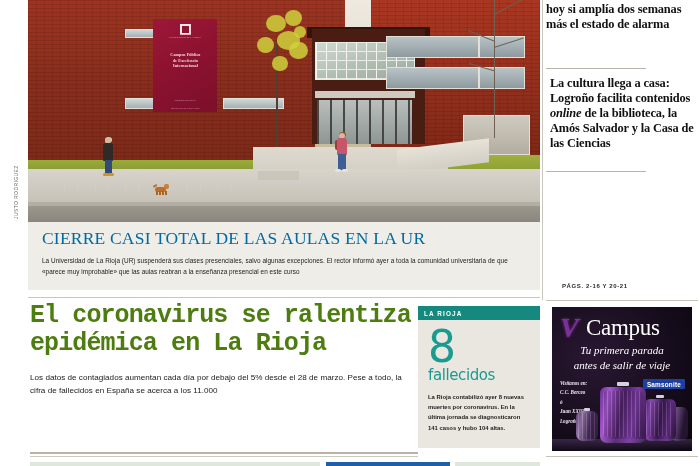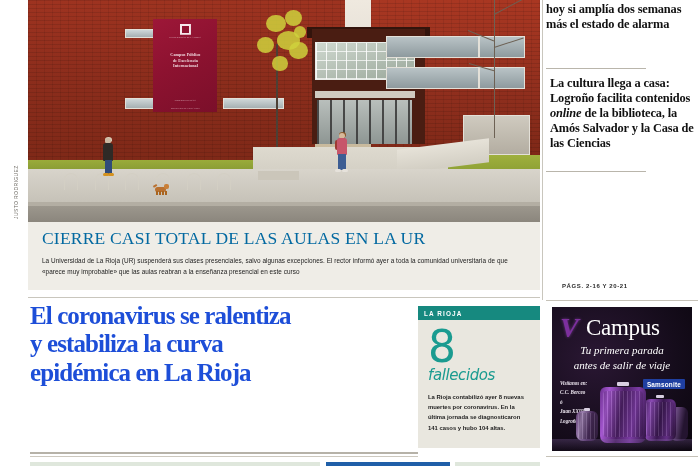--- a/index.html
+++ b/index.html
@@ -126,34 +126,34 @@
       background:#efede7;padding:7px 14px 0 14px;box-sizing:border-box;}
   .cap-head{font-family:"Liberation Serif", serif;font-size:17.5px;
       letter-spacing:.2px;color:#0369a1;line-height:1.1;white-space:nowrap;}
   .cap-body{font-family:"Liberation Sans", sans-serif;font-size:6.4px;line-height:1.68;
       color:#1b1b1b;margin-top:8px;letter-spacing:.05px;}
 
   .thin-rule{position:absolute;left:28px;top:297px;width:512px;height:1px;background:#c9c6bd;}
 
   
   .lead{position:absolute;left:30px;top:302px;width:388px;}
-  .lead h1{margin:0;font-family:Liberation Serif, serif;font-weight:bold;
-      font-size:25px;line-height:1.13;letter-spacing:-.9px;color:#1d4ed8;}
+  .lead h1{margin:0;font-family:Liberation Mono, monospace;font-weight:bold;
+      font-size:25px;line-height:1.13;letter-spacing:-.9px;color:#4d7c0f;}
   .lead h1 span{display:block;}
   .lead .sub{font-family:"Liberation Sans", sans-serif;font-size:8.1px;
       line-height:1.7;color:#1a1a1a;margin-top:12px;letter-spacing:.02px;}
 
   
   .statbox{position:absolute;left:418px;top:306px;width:122px;height:142px;background:#e9e7df;}
   .stat-tag{height:14px;background:#16897f;color:#fff;font-family:"Liberation Sans", sans-serif;
       font-size:6.4px;font-weight:bold;letter-spacing:1.1px;padding:4px 0 0 6px;box-sizing:border-box;}
   .stat-num{font-family:"DejaVu Sans", sans-serif;font-size:44px;line-height:.95;
       color:#1a9b90;padding:6px 0 0 10px;letter-spacing:-1px;}
   .stat-word{font-family:"DejaVu Sans", sans-serif;font-size:15px;color:#1a9b90;
-      padding:0 0 0 10px;letter-spacing:-.4px;line-height:1;font-style:italic;}
+      padding:0 0 0 10px;letter-spacing:-.4px;line-height:1;}
   .stat-body{font-family:"Liberation Sans", sans-serif;font-size:5.9px;line-height:1.75;
       color:#1d1d1d;padding:9px 9px 0 10px;font-weight:600;}
 
   .bot-rule1{position:absolute;left:30px;top:452px;width:388px;height:1.6px;background:#b6b2a8;}
   .bot-rule2{position:absolute;left:30px;top:456px;width:388px;height:.8px;background:#cdc9bf;}
   .bot-blue{position:absolute;left:326px;top:462px;width:124px;height:4px;background:#1f5fa8;}
   .bot-green{position:absolute;left:30px;top:462px;width:290px;height:4px;background:#dfe7dc;}
   .bot-green2{position:absolute;left:455px;top:462px;width:85px;height:4px;background:#dfe7dc;}
 
   
@@ -317,23 +317,23 @@
     <div class="cap-block">
       <div class="cap-head">CIERRE CASI TOTAL DE LAS AULAS EN LA UR</div>
       <div class="cap-body">La Universidad de La Rioja (UR) suspenderá sus clases presenciales, salvo algunas excepciones. El rector informó ayer a toda la comunidad universitaria de que «parece muy improbable» que las aulas reabran a la enseñanza presencial en este curso</div>
     </div>
 
     <div class="thin-rule"></div>
 
     <div class="lead">
       <h1>
         <span>El coronavirus se ralentiza</span>
-        <span>y estabiliza la curva</span>
         <span>epidémica en La Rioja</span>
       </h1>
+      <div class="sub">Los datos de contagiados aumentan cada día por debajo del 5% desde el 28 de marzo. Pese a todo, la cifra de fallecidos en España se acerca a los 11.000</div>
     </div>
 
     <div class="statbox">
       <div class="stat-tag">LA RIOJA</div>
       <div class="stat-num">8</div>
       <div class="stat-word">fallecidos</div>
       <div class="stat-body">La Rioja contabilizó ayer 8 nuevas muertes por coronavirus. En la última jornada se diagnosticaron 141 casos y hubo 104 altas.</div>
     </div>
 
     <div class="bot-rule1"></div>

